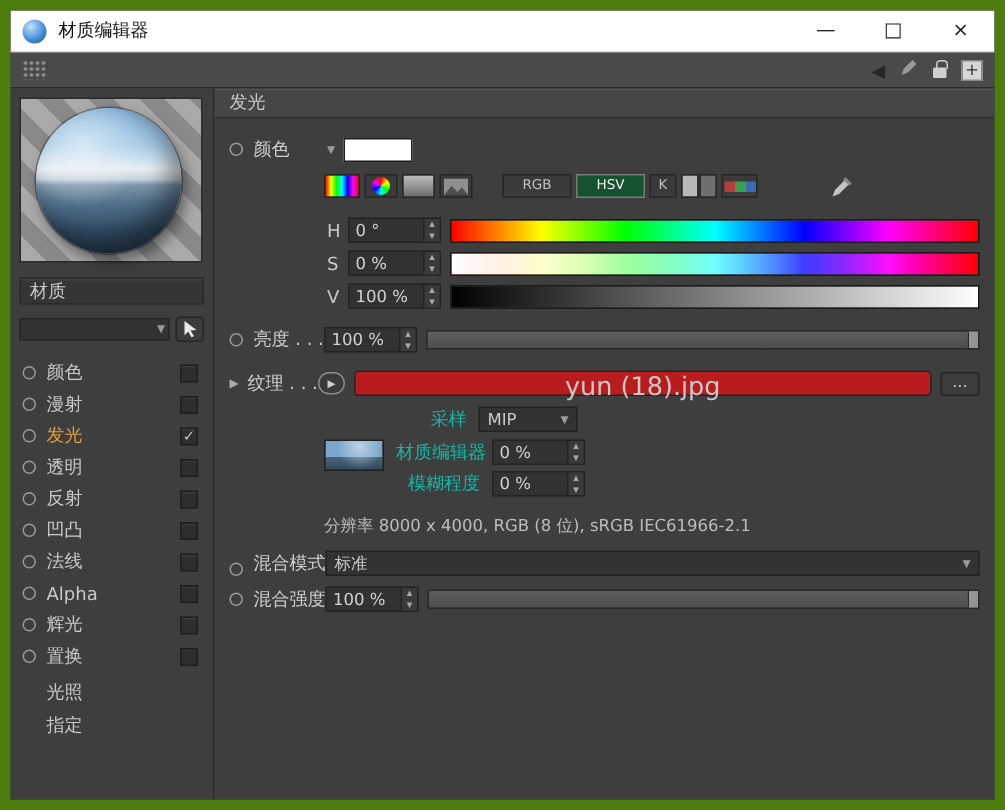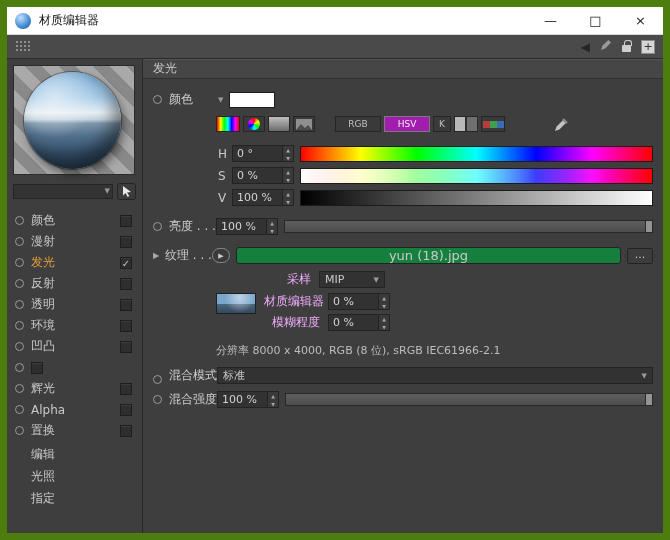--- a/index.html
+++ b/index.html
@@ -86,21 +86,21 @@
   .pbtn{ height:16px; border:1px solid #262626; background:#3a3a3a; display:flex;
          align-items:center; justify-content:center; font-size:9px; color:#c0c0c0; flex:none; }
   .spectrum{ width:24px; background:linear-gradient(90deg,#f00,#ff0,#0f0,#0ff,#00f,#f0f,#f00); }
   .wheelb{ width:22px; }
   .wheel{ width:12px; height:12px; border-radius:50%;
           background:conic-gradient(#f00,#ff0,#0f0,#0ff,#00f,#f0f,#f00); }
   .grayb{ width:22px; background:linear-gradient(#bfbfbf,#6b6b6b); }
   .imgb{ width:22px; }
   .pgap{ width:14px; flex:none; }
   .tbtn{ width:46px; }
-  .tbtn.active{ background:#a21caf; border-color:#7a7a7a; color:#f2f2f2; }
+  .tbtn.active{ background:#14532d; border-color:#7a7a7a; color:#f2f2f2; }
   .kbtn{ width:18px; }
   .mixb{ width:24px; background:linear-gradient(90deg,#b8b8b8 0 45%,#2e2e2e 45% 55%,#6f6f6f 55%); }
   .swb{ width:24px; background-image:linear-gradient(90deg,#b53d3d 0 7px,#3da14b 7px 14px,#3d6ab5 14px 21px);
         background-size:21px 7px; background-repeat:no-repeat; background-position:center; }
   .eyedrop{ margin-left:46px; display:flex; align-items:center; }
 
   .hsv-row{ margin-top:5px; padding-left:65px; }
   .hsv-row.first{ margin-top:13px; }
   .hletter{ width:14px; flex:none; }
   .spin{ width:62px; height:17px; background:#323232; border:1px solid #232323; display:flex; flex:none; }
@@ -116,27 +116,27 @@
   .bright-row{ margin-top:12px; }
   .track{ flex:1; height:13px; border:1px solid #282828; margin-left:6px; position:relative;
           background:linear-gradient(#5e5e5e,#4d4d4d); }
   .handle{ position:absolute; right:0; top:0; bottom:0; width:7px; background:#949494;
            border-left:1px solid #2a2a2a; }
 
   .tex-row{ margin-top:12px; }
   .expander{ width:12px; font-size:8px; color:#aaa; flex:none; }
   .circle-btn{ width:18px; height:15px; border:1px solid #8a8a8a; border-radius:8px; background:#3a3a3a;
                display:flex; align-items:center; justify-content:center; font-size:7px; color:#ccc; flex:none; }
-  .file-field{ flex:1; margin:0 6px; height:17px; background:#15803d; border:1px solid #232323;
-               border-radius:3px; display:flex; align-items:center; justify-content:center; font-size:13px; }
+  .file-field{ flex:1; margin:0 6px; height:17px; background:#b91c1c; border:1px solid #232323;
+               border-radius:3px; display:flex; align-items:flex-start; justify-content:center; font-size:17px; }
   .browse-btn{ width:26px; height:16px; background:#3c3c3c; border:1px solid #232323; border-radius:2px;
                text-align:center; line-height:12px; font-size:11px; flex:none; }
 
   .samp-row{ margin-top:7px; padding-left:100px; }
-  .rlabel{ width:58px; text-align:right; margin-right:8px; color:#f0abfc; white-space:nowrap; }
+  .rlabel{ width:58px; text-align:right; margin-right:8px; color:#14b8a6; white-space:nowrap; }
   .dd{ height:17px; background:#323232; border:1px solid #232323; display:flex; align-items:center;
        padding:0 5px; font-size:11px; }
   .dd-arrow{ margin-left:auto; font-size:7px; color:#9a9a9a; padding-left:8px; }
   .mip{ width:66px; }
 
   .blur-block{ margin-top:5px; padding-left:63px; align-items:flex-start; }
   .thumb{ width:40px; height:21px; border:1px solid #202020; flex:none;
           background:
             radial-gradient(circle at 60% 20%, rgba(255,255,255,.5), rgba(255,255,255,0) 55%),
             linear-gradient(#7aa6cb 0 55%, #49667f 55%, #32485c 100%); }
@@ -178,20 +178,21 @@
       <span class="plusbtn">+</span>
     </div>
   </div>
 
   <div class="body">
 
     <div class="sidebar">
       <div class="preview-wrap">
         <div class="sphere"></div>
       </div>
+      <div class="mat-header">材质</div>
       <div class="mat-row">
         <span class="mat-dd">
           <span class="dda">▼</span>
         </span>
         <span class="pick-btn">
           <svg width="10" height="11" viewBox="0 0 10 11">
               <path d="M1 0l8 6-4 .4 2.3 3.6-1.6 1L3.5 7 1 9.5V0z" fill="#e9e9e9"></path>
             </svg>
         </span>
       </div>
@@ -206,60 +207,55 @@
             <span class="clab">漫射</span>
             <span class="cbx"></span>
           </div>
           <div class="chan sel">
             <span class="ring"></span>
             <span class="clab">发光</span>
             <span class="cbx">✓</span>
           </div>
           <div class="chan">
             <span class="ring"></span>
+            <span class="clab">透明</span>
+            <span class="cbx"></span>
+          </div>
+          <div class="chan">
+            <span class="ring"></span>
             <span class="clab">反射</span>
             <span class="cbx"></span>
           </div>
           <div class="chan">
             <span class="ring"></span>
-            <span class="clab">透明</span>
-            <span class="cbx"></span>
-          </div>
-          <div class="chan">
-            <span class="ring"></span>
-            <span class="clab">环境</span>
-            <span class="cbx"></span>
-          </div>
-          <div class="chan">
-            <span class="ring"></span>
             <span class="clab">凹凸</span>
             <span class="cbx"></span>
           </div>
           <div class="chan">
             <span class="ring"></span>
+            <span class="clab">法线</span>
+            <span class="cbx"></span>
+          </div>
+          <div class="chan">
+            <span class="ring"></span>
+            <span class="clab">Alpha</span>
             <span class="cbx"></span>
           </div>
           <div class="chan">
             <span class="ring"></span>
             <span class="clab">辉光</span>
             <span class="cbx"></span>
           </div>
           <div class="chan">
             <span class="ring"></span>
-            <span class="clab">Alpha</span>
-            <span class="cbx"></span>
-          </div>
-          <div class="chan">
-            <span class="ring"></span>
             <span class="clab">置换</span>
             <span class="cbx"></span>
           </div>
         </div>
       <div class="sections" id="section-list">
-          <div class="sec">编辑</div>
           <div class="sec">光照</div>
           <div class="sec">指定</div>
         </div>
     </div>
 
     <div class="main">
       <div class="panel-header">
         <span>发光</span>
       </div>
       <div class="content">

